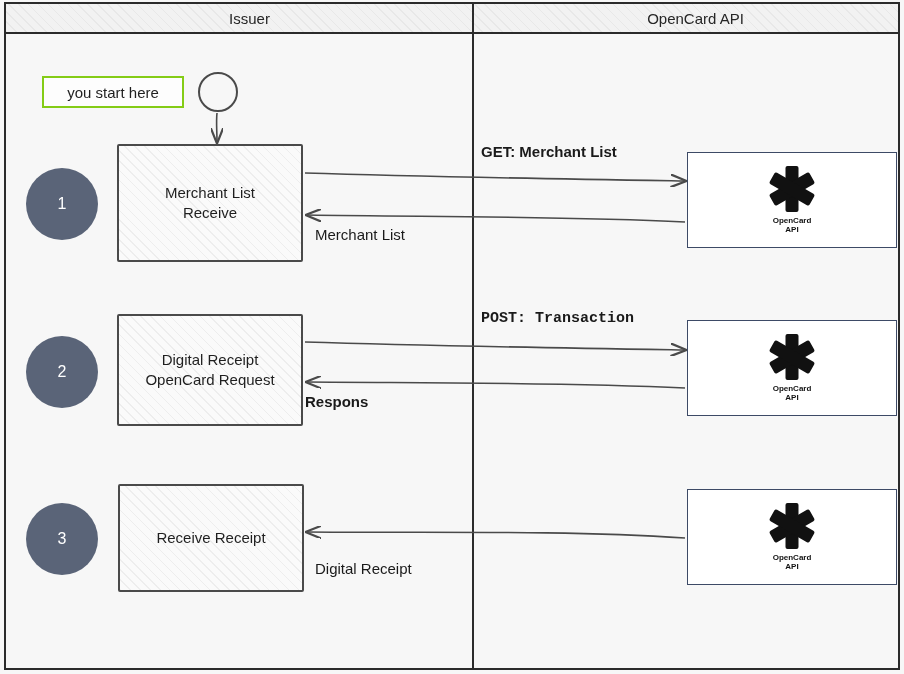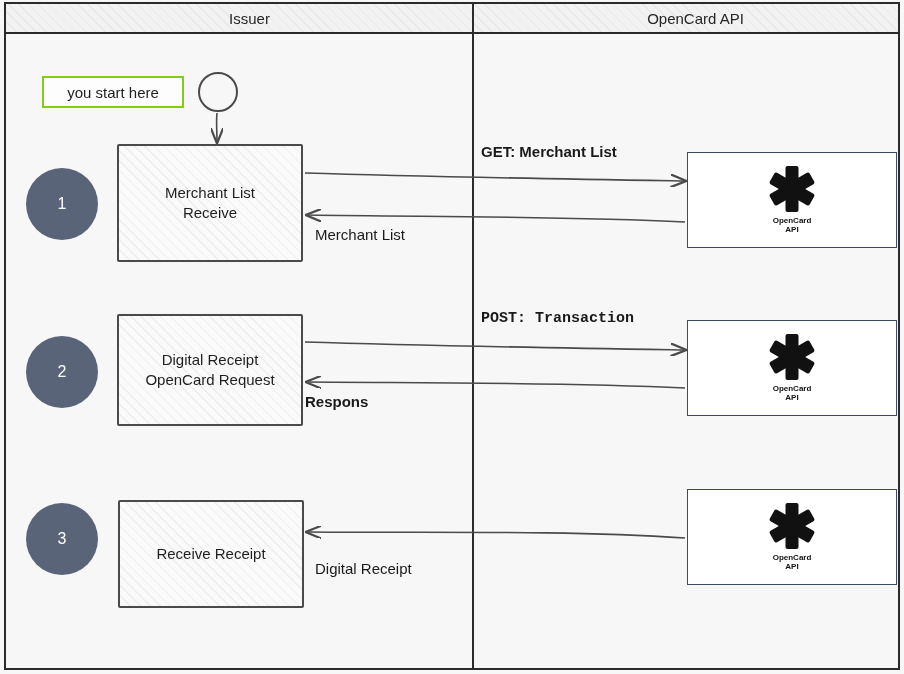--- a/index.html
+++ b/index.html
@@ -224,21 +224,21 @@
     </div>
   </div>
 
   <div class="hand-box" style="left:117px; top:314px; width:186px; height:112px;">
     <div>
       <div>Digital Receipt</div>
       <div>OpenCard Request</div>
     </div>
   </div>
 
-  <div class="hand-box" style="left:118px; top:500px; width:186px; height:108px;text-align:center;">
+  <div class="hand-box" style="left:118px; top:484px; width:186px; height:108px;text-align:center;">
     <div>
       <div>Receive Receipt</div>
     </div>
   </div>
 
   <div class="api-card" style="left:687px; top:152px;">
     <div class="glyph">
       <span class="b0"></span>
         <span class="b1"></span>
         <span class="b2"></span>

